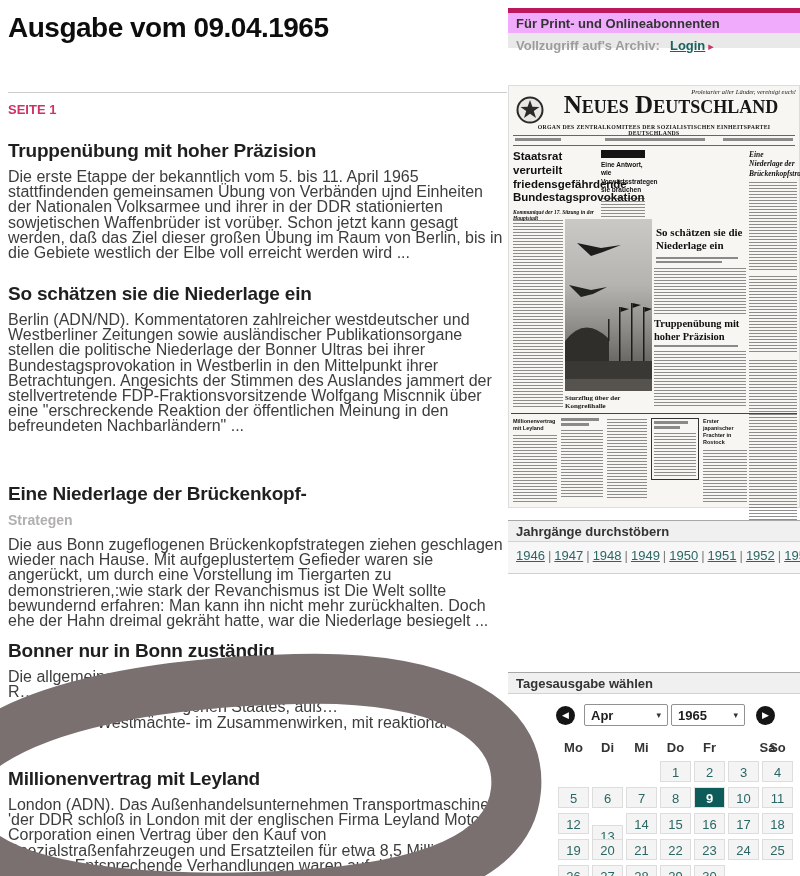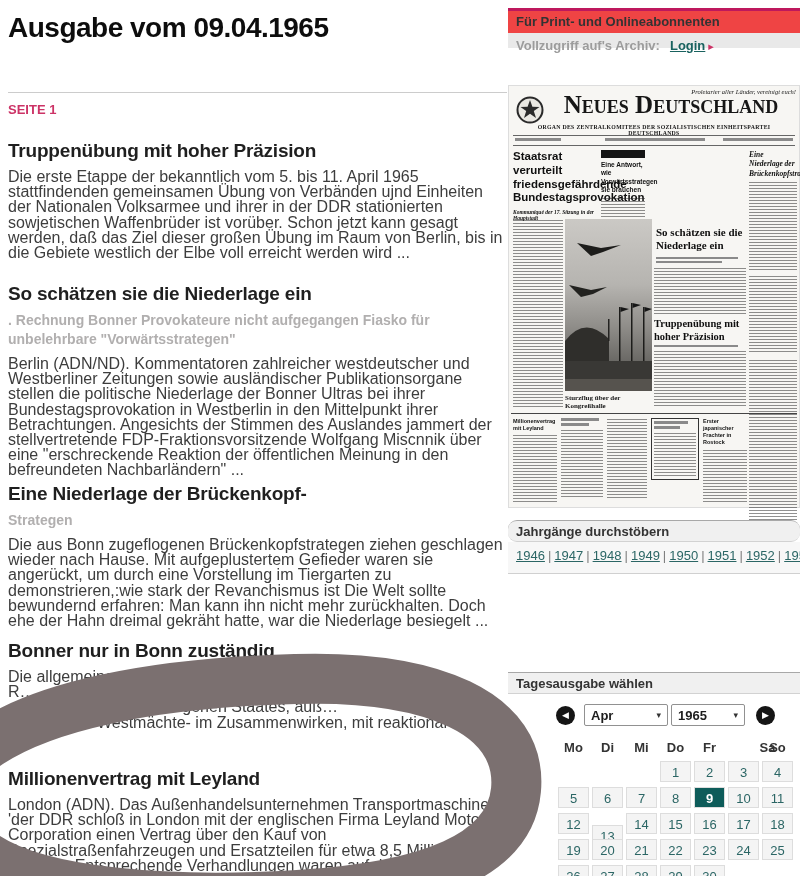--- a/index.html
+++ b/index.html
@@ -12,22 +12,22 @@
   .issue-nav a{color:#3c3c3c;text-decoration:underline;cursor:pointer;margin-right:22px;}
   .nav-arrow{color:#cc3366;font-size:11px;margin-right:5px;}
   .left-rule{position:absolute;top:92px;left:0;width:499px;border-top:1px solid #ccc;}
   .seite-label{position:absolute;top:102px;left:0;font-size:13px;font-weight:bold;color:#cc3366;}
   .article{position:absolute;left:0;width:499px;}
   .article h2{margin:0;font-size:19px;font-weight:bold;color:#1f1f1f;letter-spacing:-0.2px;}
   .article .sub{margin-top:6px;width:462px;font-size:14px;font-weight:bold;color:#b1afaf;line-height:19px;}
   .article p{margin:7px 0 0 0;font-size:16px;color:#3d3d3d;line-height:15.2px;white-space:pre-line;}
   
   #right{position:absolute;left:508px;top:0;width:292px;height:876px;}
-  .bar1{position:absolute;top:8px;left:0;width:292px;height:32px;line-height:22px;background:#ef4444;
-        border-top:3px solid #be185d;border-bottom:1px solid #cfcfcf;font-size:13px;font-weight:bold;color:#333;
+  .bar1{position:absolute;top:8px;left:0;width:292px;height:32px;line-height:22px;background:#f0abfc;
+        border-top:5px solid #be185d;border-bottom:1px solid #cfcfcf;font-size:13px;font-weight:bold;color:#333;
         padding-left:8px;box-sizing:border-box;}
   .bar2{position:absolute;top:33px;left:0;width:292px;height:15px;line-height:25px;background:#e9e9e9;
         font-size:13px;padding-left:8px;box-sizing:border-box;}
   .bar2 .lbl{color:#9c9c9c;font-weight:bold;margin-right:10px;}
   .bar2 a{color:#19625f;font-weight:bold;text-decoration:underline;cursor:pointer;}
   .bar2 .nav-arrow{margin-left:3px;margin-right:0;}
   .panel-head{position:absolute;left:0;width:292px;height:22px;line-height:22px;background:#f0f0f0;
         border-top:1px solid #a8a8a8;border-bottom:1px solid #d2d2d2;font-size:13px;font-weight:bold;color:#333;
         padding-left:8px;box-sizing:border-box;}
   
@@ -76,21 +76,20 @@
     <h1 class="page-title">Ausgabe vom 09.04.1965</h1>
     <div class="left-rule"></div>
     <div class="seite-label">SEITE 1</div>
     <div id="articles">
         <div class="article" style="top: 140px;">
           <h2>Truppenübung mit hoher Präzision</h2>
           <p>Die erste Etappe der bekanntlich vom 5. bis 11. April 1965 stattfindenden gemeinsamen Übung von Verbänden ujnd Einheiten der Nationalen Volksarmee und ihrer in der DDR stationierten sowjetischen Waffenbrüder ist vorüber. Schon jetzt kann gesagt werden, daß das Ziel dieser großen Übung im Raum von Berlin, bis in die Gebiete westlich der Elbe voll erreicht werden wird ...</p>
         </div>
         <div class="article" style="top: 283px;">
           <h2>So schätzen sie die Niederlage ein</h2>
-          <div class="sub">. Rechnung Bonner Provokateure nicht aufgegangen Fiasko für unbelehrbare "Vorwärtsstrategen"</div>
           <p>Berlin (ADN/ND). Kommentatoren zahlreicher westdeutscher und Westberliner Zeitungen sowie ausländischer Publikationsorgane stellen die politische Niederlage der Bonner Ultras bei ihrer Bundestagsprovokation in Westberlin in den Mittelpunkt ihrer Betrachtungen. Angesichts der Stimmen des Auslandes jammert der stellvertretende FDP-Fraktionsvorsitzende Wolfgang Miscnnik über eine "erschreckende Reaktion der öffentlichen Meinung in den befreundeten Nachbarländern" ...</p>
         </div>
         <div class="article" style="top: 483px;">
           <h2>Eine Niederlage der Brückenkopf-</h2>
           <div class="sub">Strategen</div>
           <p>Die aus Bonn zugeflogenen Brückenkopfstrategen ziehen geschlagen wieder nach Hause. Mit aufgeplustertem Gefieder waren sie angerückt, um durch eine Vorstellung im Tiergarten zu demonstrieren,:wie stark der Revanchismus ist Die Welt sollte bewundernd erfahren: Man kann ihn nicht mehr zurückhalten. Doch ehe der Hahn dreimal gekräht hatte, war die Niederlage besiegelt ...</p>
         </div>
         <div class="article" style="top: 640px;">
           <h2>Bonner nur in Bonn zuständig</h2>
           <p>Die allgemeinen Grundsätze des Vö… …t und jede
@@ -188,21 +187,21 @@
         <div class="bar" style="position:static;width:26px;height:3px;margin-top:2px;"></div>
         <div class="fake" style="width:42px;height:44px;margin-top:4px;"></div>
       </div>
       <div class="npcol" style="left:194px;top:332px;width:44px;">
         <div class="nh-sans" style="font-size:5.5px;line-height:1.3;">Erster japanischer Frachter in Rostock</div>
         <div class="fake" style="width:44px;height:52px;margin-top:3px;"></div>
       </div>
     </div>
 
     <div id="years-panel">
-      <div class="panel-head" style="position:static;border-radius:9px;">Jahrgänge durchstöbern</div>
+      <div class="panel-head" style="position:static;">Jahrgänge durchstöbern</div>
       <div id="years-list"><a>1946</a><span class="pipe">|</span><a>1947</a><span class="pipe">|</span><a>1948</a><span class="pipe">|</span><a>1949</a><span class="pipe">|</span><a>1950</a><span class="pipe">|</span><a>1951</a><span class="pipe">|</span><a>1952</a><span class="pipe">|</span><a>1953</a></div>
     </div>
 
     <div id="cal-panel">
       <div class="panel-head" style="top:0;">Tagesausgabe wählen</div>
       <div class="cal-controls">
         <div class="circ">◀</div>
         <div class="selbox" style="width:84px;margin-left:9px;">
           <span>Apr</span>
           <span class="chev">▾</span>

